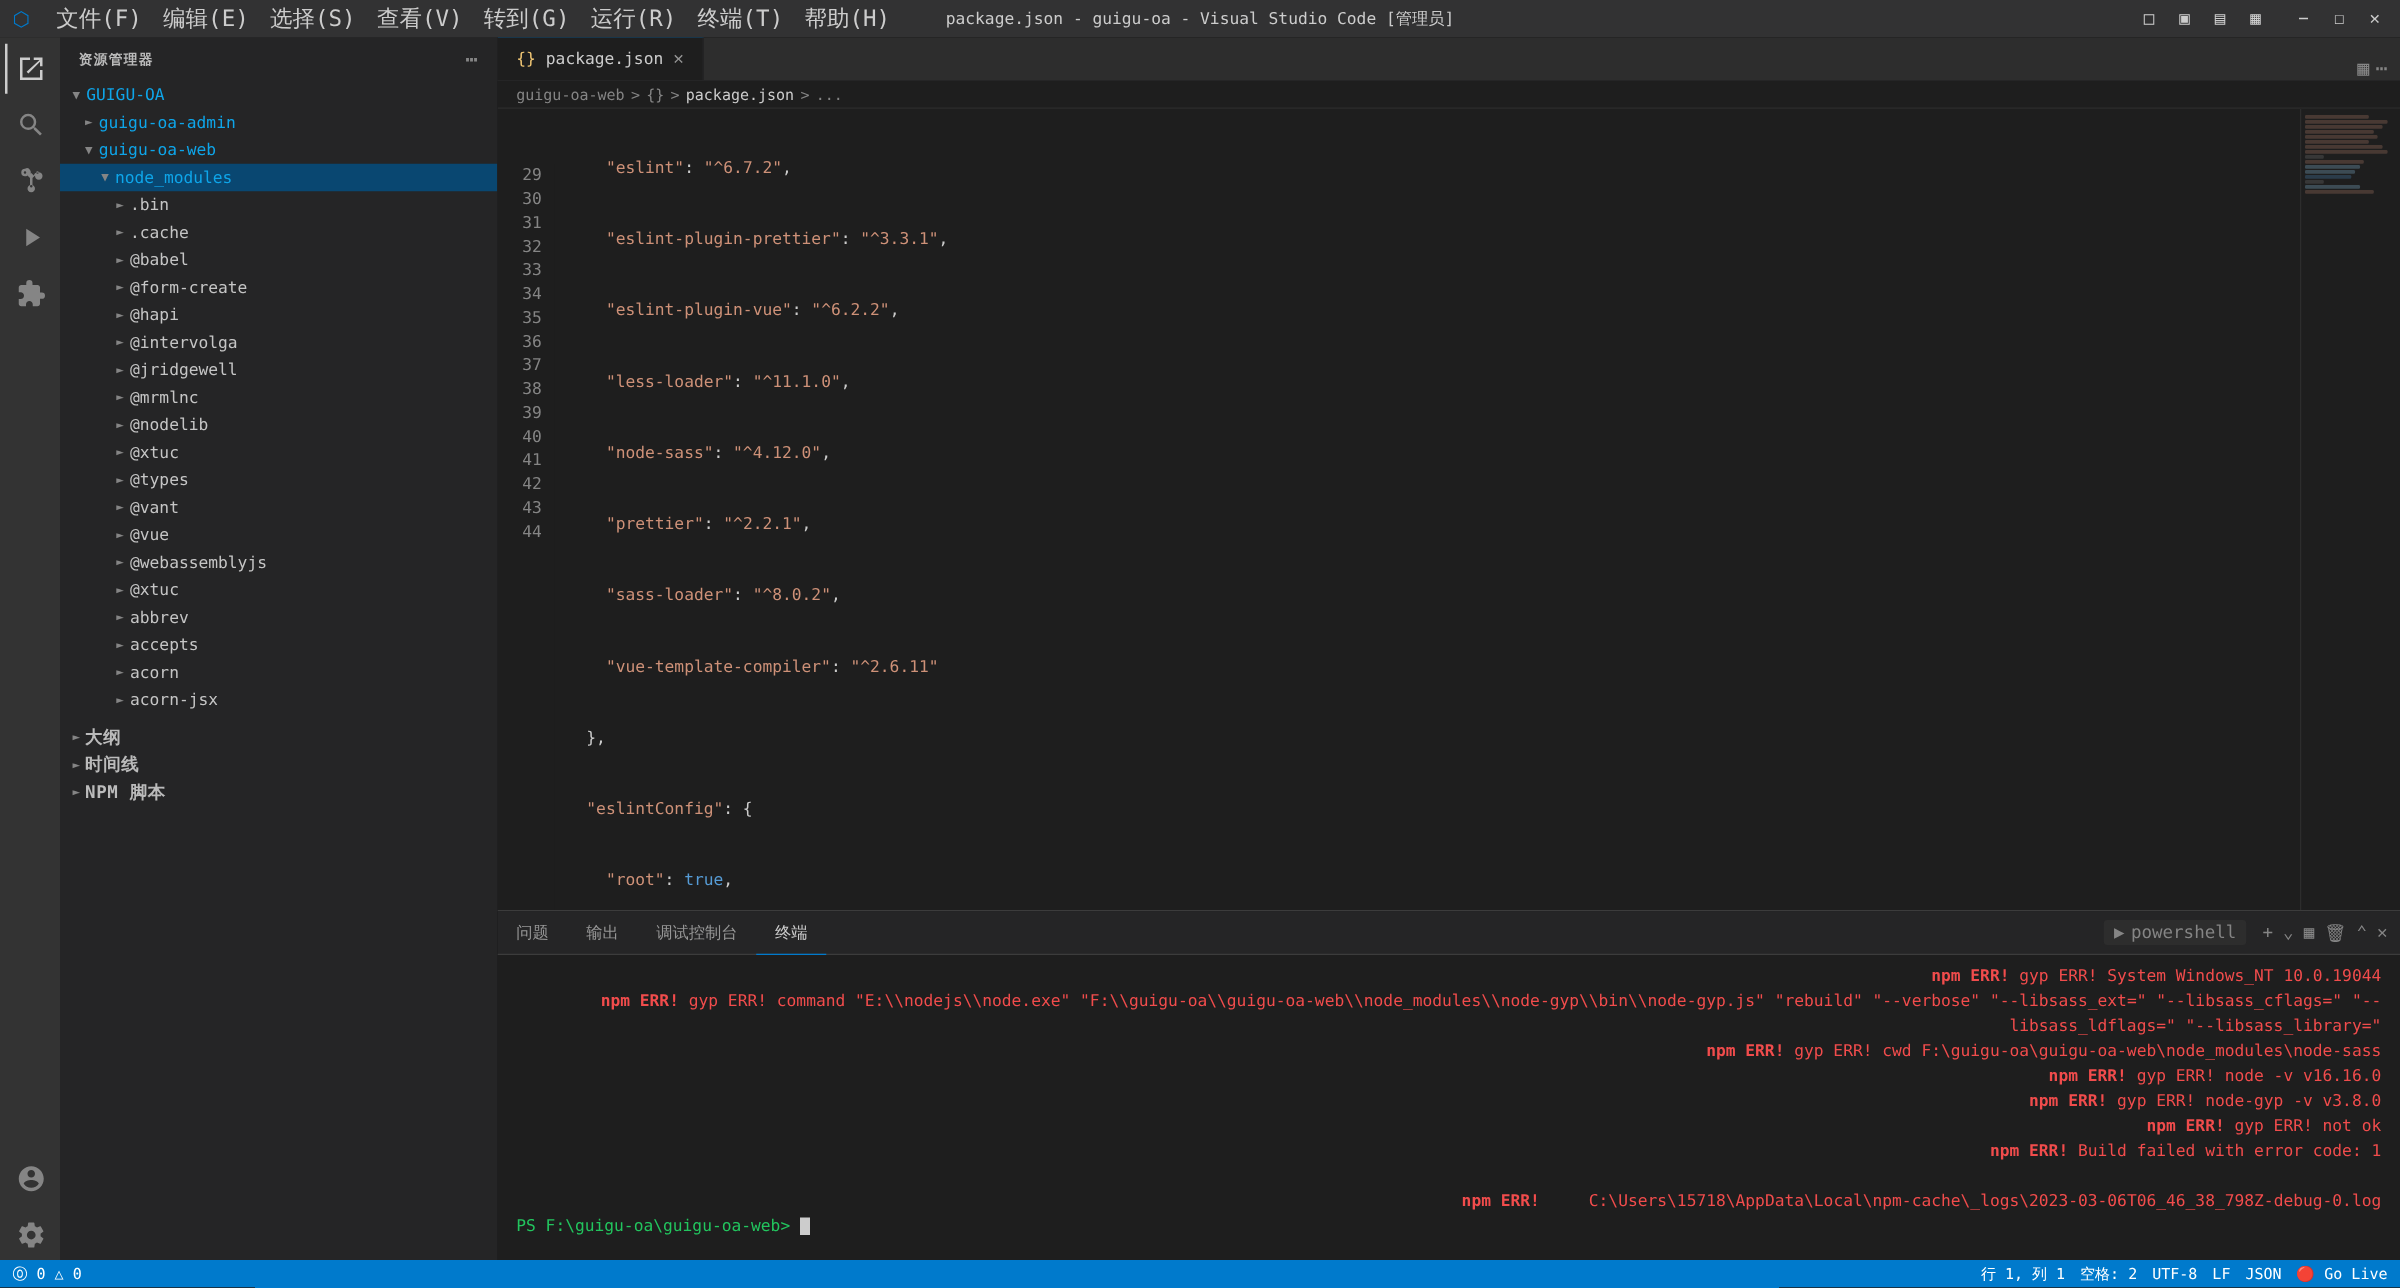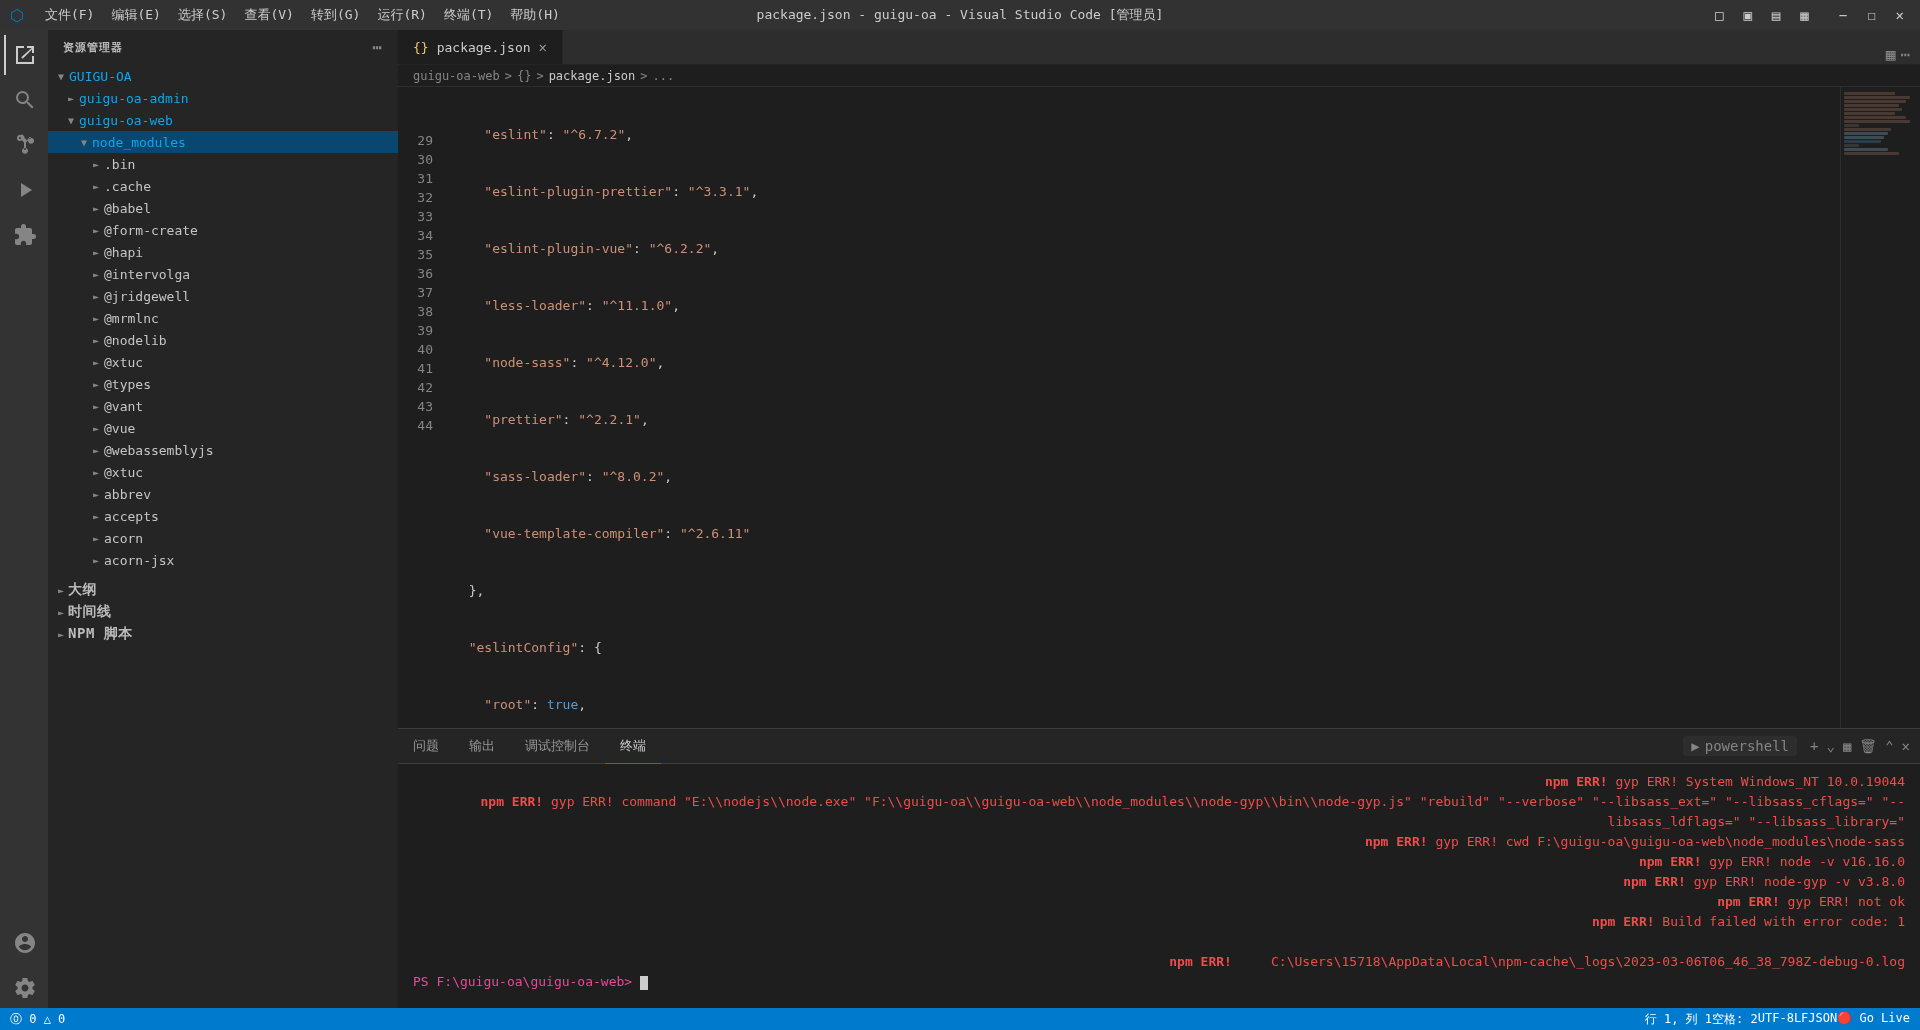--- a/index.html
+++ b/index.html
@@ -31,21 +31,21 @@
     #titlebar .logo {
       color: #007acc;
       font-size: 16px;
     }
     #titlebar .menu {
       display: flex;
       gap: 5px;
     }
     #titlebar .menu span {
       color: #cccccc;
-      font-size: 13px;
+      font-size: 18px;
       padding: 2px 6px;
       cursor: pointer;
     }
     #titlebar .title {
       color: #cccccc;
       font-size: 13px;
       position: absolute;
       left: 50%;
       transform: translateX(-50%);
     }
@@ -341,21 +341,21 @@
       font-size: 13px;
       line-height: 20px;
       color: #cccccc;
     }
     #terminal-content::-webkit-scrollbar { width: 6px; }
     #terminal-content::-webkit-scrollbar-thumb { background: #555; }
 
     .err-line { color: #f14c4c; text-align: right; }
     .err-prefix { color: #f14c4c; font-weight: bold; }
     .normal-line { color: #cccccc; }
-    .prompt-line { color: #ec4899; }
+    .prompt-line { color: #22c55e; }
     .cursor-block {
       display: inline-block;
       width: 8px;
       height: 14px;
       background: #cccccc;
       vertical-align: middle;
       animation: blink 1s infinite;
     }
     @keyframes blink { 0%,100%{opacity:1;} 50%{opacity:0;} }
 
@@ -364,21 +364,21 @@
       height: 22px;
       background: #007acc;
       display: flex;
       align-items: center;
       justify-content: space-between;
       padding: 0 10px;
       font-size: 12px;
       color: #ffffff;
     }
     #statusbar .left { display: flex; align-items: center; gap: 12px; }
-    #statusbar .right { display: flex; align-items: flex-start; }
+    #statusbar .right { display: flex; align-items: center; gap: 12px; }
     #statusbar span { cursor: pointer; }
   </style>
 </head>
 <body>
 
 <div id="titlebar">
   <div class="left">
     <span class="logo">⬡</span>
     <div class="menu">
       <span>文件(F)</span>

